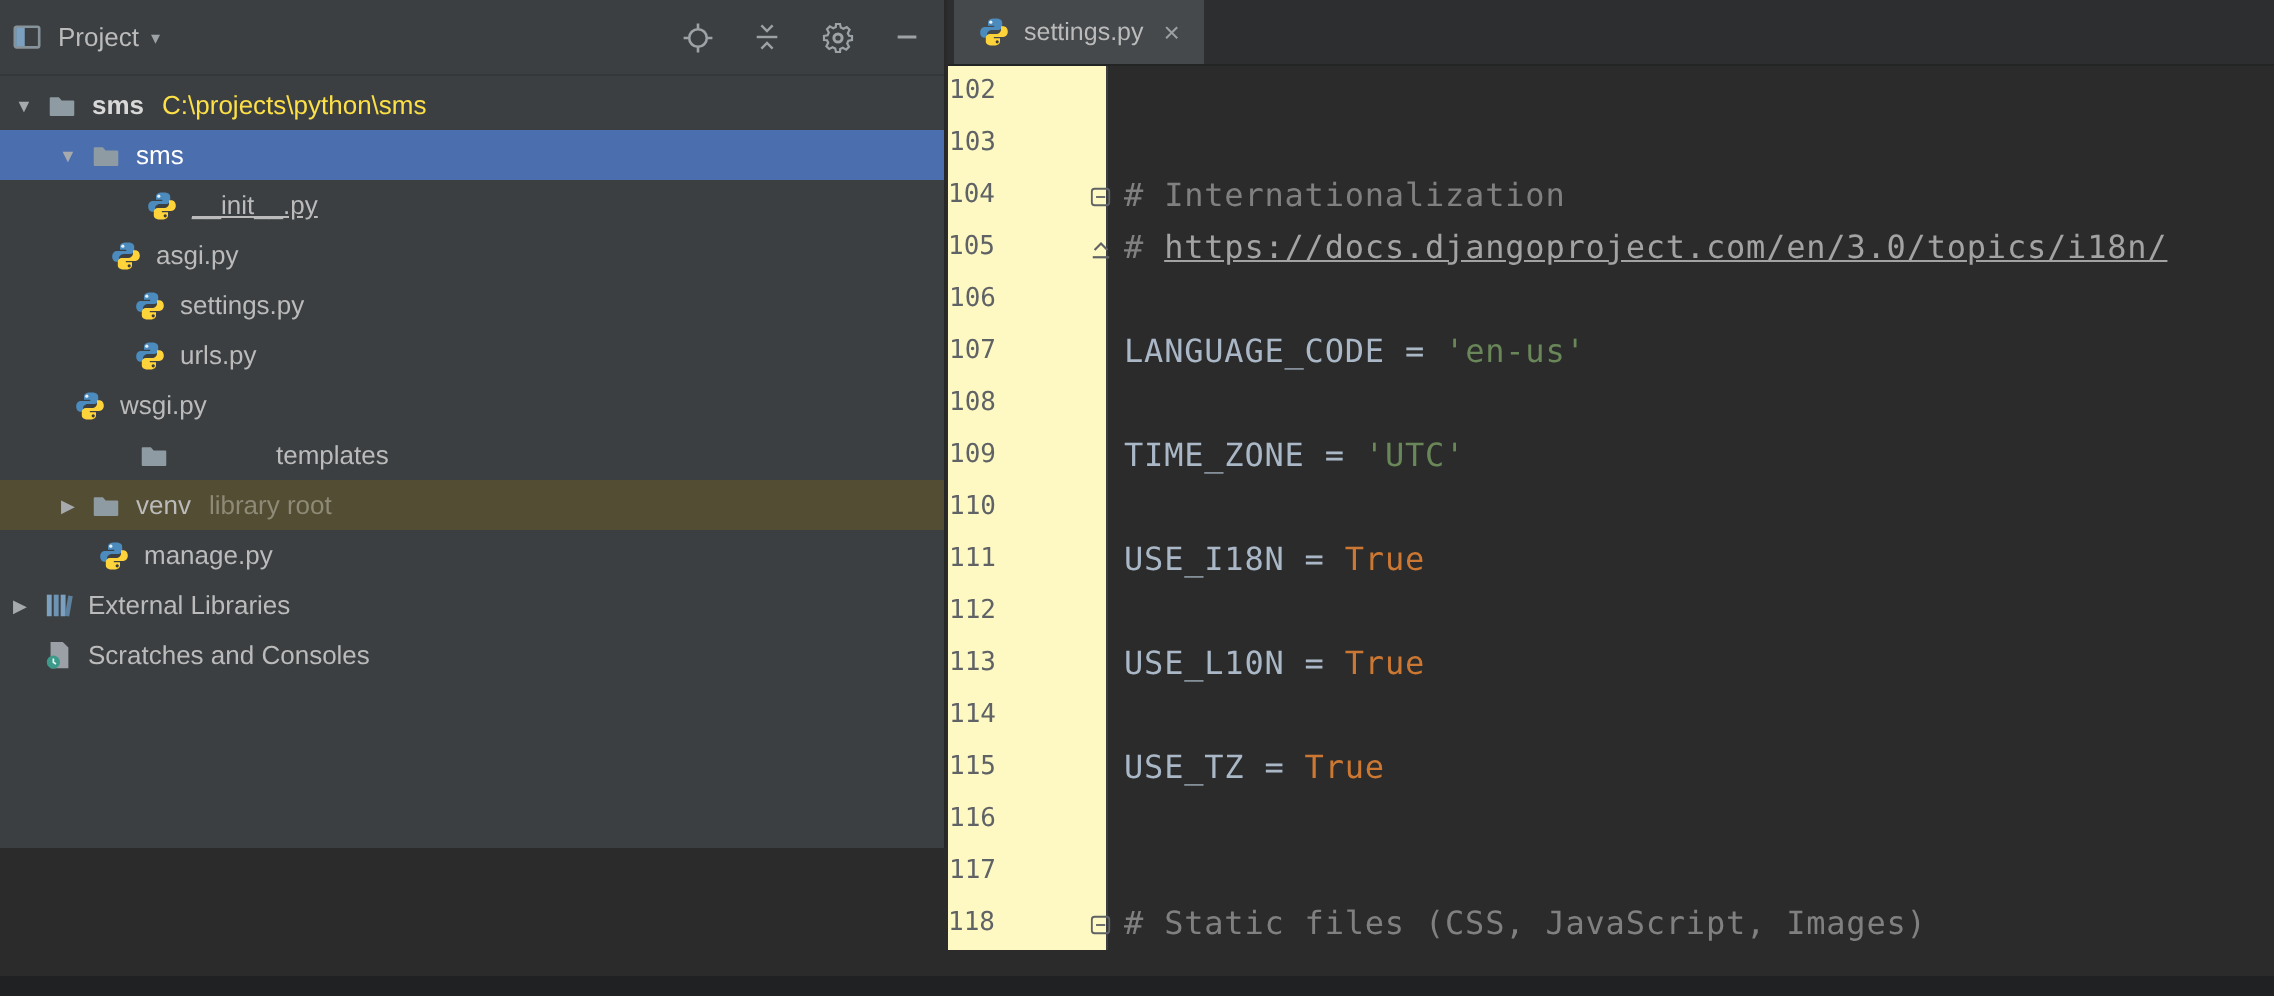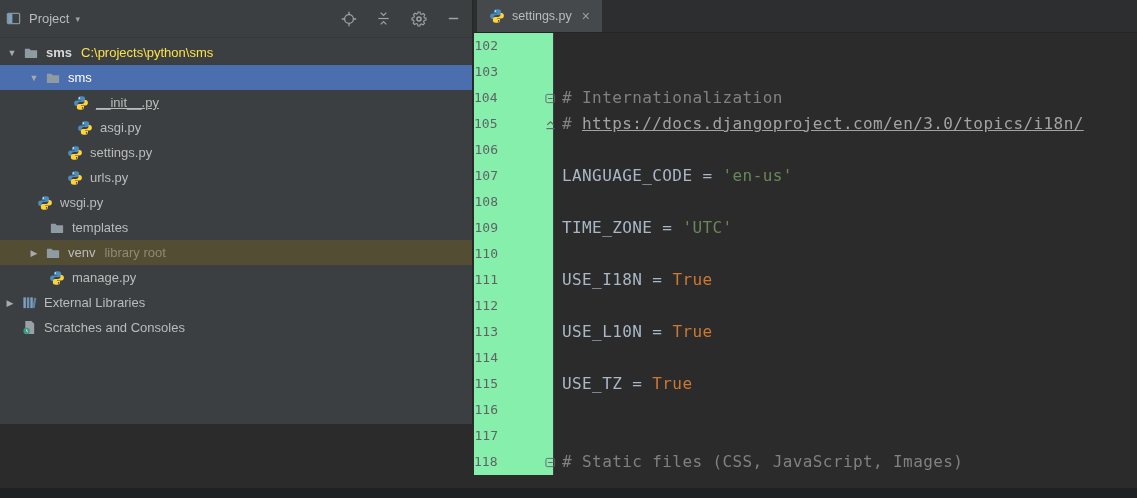--- a/index.html
+++ b/index.html
@@ -37,21 +37,21 @@
   .editor { position:absolute; left:474px; top:0; right:0; height:488px; background:#2b2b2b; }
   .tab-bar { height:33px; background:#2c2e30; border-bottom:1px solid #232525;
              display:flex; align-items:stretch; }
   .tab { display:inline-flex; align-items:center; gap:7px; padding:0 12px; margin-left:3px;
          background:#45494b; color:#bbbbbb; font-size:12.5px; cursor:pointer; }
   .tab .tab-icon { width:16px; height:16px; display:inline-flex; }
   .tab-close { color:#9da0a3; font-size:14px; margin-left:3px; cursor:pointer; }
 
   .code-area { font-family:"DejaVu Sans Mono", monospace; }
   .code-line { display:flex; height:26px; line-height:26px; }
-  .gutter { width:80px; flex:none; display:flex; background:#86efac;
+  .gutter { width:80px; flex:none; display:flex; background:#fef9c3;
             border-right:1px solid #3b3e40;gap:48px; }
   .gutter .num { width:46px; text-align:right; color:#606366; font-size:13px; }
   .gutter .fold { flex:1; display:flex; align-items:center; justify-content:flex-end; padding-right:7px; }
   .code { padding-left:8px; font-size:16px; letter-spacing:0.4px; white-space:pre; }
   .tk-plain   { color:#a9b7c6; }
   .tk-comment { color:#808080; }
   .tk-link    { color:#a3a3a3; text-decoration:underline; cursor:pointer; }
   .tk-string  { color:#6a8759; }
   .tk-keyword { color:#cc7832; }
 
@@ -123,21 +123,21 @@
           <span class="tree-icon">
             <svg viewBox="0 0 16 16" width="16" height="16">
               <path fill="#4b8bbe" d="M7.9 1.2c-1.7 0-2.9.8-2.9 2v1.7h3.1v.6H3.4c-1.3 0-2.3 1.1-2.3 2.7s1 2.7 2.3 2.7h1.1V9.3c0-1.2 1.1-2.3 2.4-2.3h3.2c1.1 0 2-.9 2-2V3.2c0-1.2-1.3-2-2.9-2z"></path>
               <circle cx="6.4" cy="3.1" r=".8" fill="#e8f1f8"></circle>
               <path fill="#ffd43b" d="M8.1 14.8c1.7 0 2.9-.8 2.9-2v-1.7H7.9v-.6h4.7c1.3 0 2.3-1.1 2.3-2.7s-1-2.7-2.3-2.7h-1.1v1.6c0 1.2-1.1 2.3-2.4 2.3H5.9c-1.1 0-2 .9-2 2v1.8c0 1.2 1.3 2 2.9 2z"></path>
               <circle cx="9.6" cy="12.9" r=".8" fill="#3a3a3a"></circle>
             </svg>
           </span>
           <span class="tree-label">__init__.py</span>
         </div>
-        <div class="tree-row" style="padding-left: 76px;">
+        <div class="tree-row" style="padding-left: 54px;">
           <span class="tree-icon">
             <svg viewBox="0 0 16 16" width="16" height="16">
               <path fill="#4b8bbe" d="M7.9 1.2c-1.7 0-2.9.8-2.9 2v1.7h3.1v.6H3.4c-1.3 0-2.3 1.1-2.3 2.7s1 2.7 2.3 2.7h1.1V9.3c0-1.2 1.1-2.3 2.4-2.3h3.2c1.1 0 2-.9 2-2V3.2c0-1.2-1.3-2-2.9-2z"></path>
               <circle cx="6.4" cy="3.1" r=".8" fill="#e8f1f8"></circle>
               <path fill="#ffd43b" d="M8.1 14.8c1.7 0 2.9-.8 2.9-2v-1.7H7.9v-.6h4.7c1.3 0 2.3-1.1 2.3-2.7s-1-2.7-2.3-2.7h-1.1v1.6c0 1.2-1.1 2.3-2.4 2.3H5.9c-1.1 0-2 .9-2 2v1.8c0 1.2 1.3 2 2.9 2z"></path>
               <circle cx="9.6" cy="12.9" r=".8" fill="#3a3a3a"></circle>
             </svg>
           </span>
           <span class="tree-label">asgi.py</span>
         </div>
@@ -167,21 +167,21 @@
           <span class="tree-icon">
             <svg viewBox="0 0 16 16" width="16" height="16">
               <path fill="#4b8bbe" d="M7.9 1.2c-1.7 0-2.9.8-2.9 2v1.7h3.1v.6H3.4c-1.3 0-2.3 1.1-2.3 2.7s1 2.7 2.3 2.7h1.1V9.3c0-1.2 1.1-2.3 2.4-2.3h3.2c1.1 0 2-.9 2-2V3.2c0-1.2-1.3-2-2.9-2z"></path>
               <circle cx="6.4" cy="3.1" r=".8" fill="#e8f1f8"></circle>
               <path fill="#ffd43b" d="M8.1 14.8c1.7 0 2.9-.8 2.9-2v-1.7H7.9v-.6h4.7c1.3 0 2.3-1.1 2.3-2.7s-1-2.7-2.3-2.7h-1.1v1.6c0 1.2-1.1 2.3-2.4 2.3H5.9c-1.1 0-2 .9-2 2v1.8c0 1.2 1.3 2 2.9 2z"></path>
               <circle cx="9.6" cy="12.9" r=".8" fill="#3a3a3a"></circle>
             </svg>
           </span>
           <span class="tree-label">wsgi.py</span>
         </div>
-        <div class="tree-row" style="padding-left: 48px;">
+        <div class="tree-row" style="padding-left: 68px; gap: 46px;">
           <span class="tree-icon">
             <svg viewBox="0 0 16 16" width="16" height="14">
               <path fill="#8f9ba3" d="M1.5 3h4.7l1.6 1.8h6.7c.3 0 .5.2.5.5v7.9c0 .3-.2.5-.5.5h-13c-.3 0-.5-.2-.5-.5V3.5c0-.3.2-.5.5-.5z"></path>
             </svg>
           </span>
           <span class="tree-label">templates</span>
         </div>
         <div class="tree-row venv-highlight" style="padding-left: 24px;">
           <span class="tree-chevron">▶</span>
           <span class="tree-icon">

